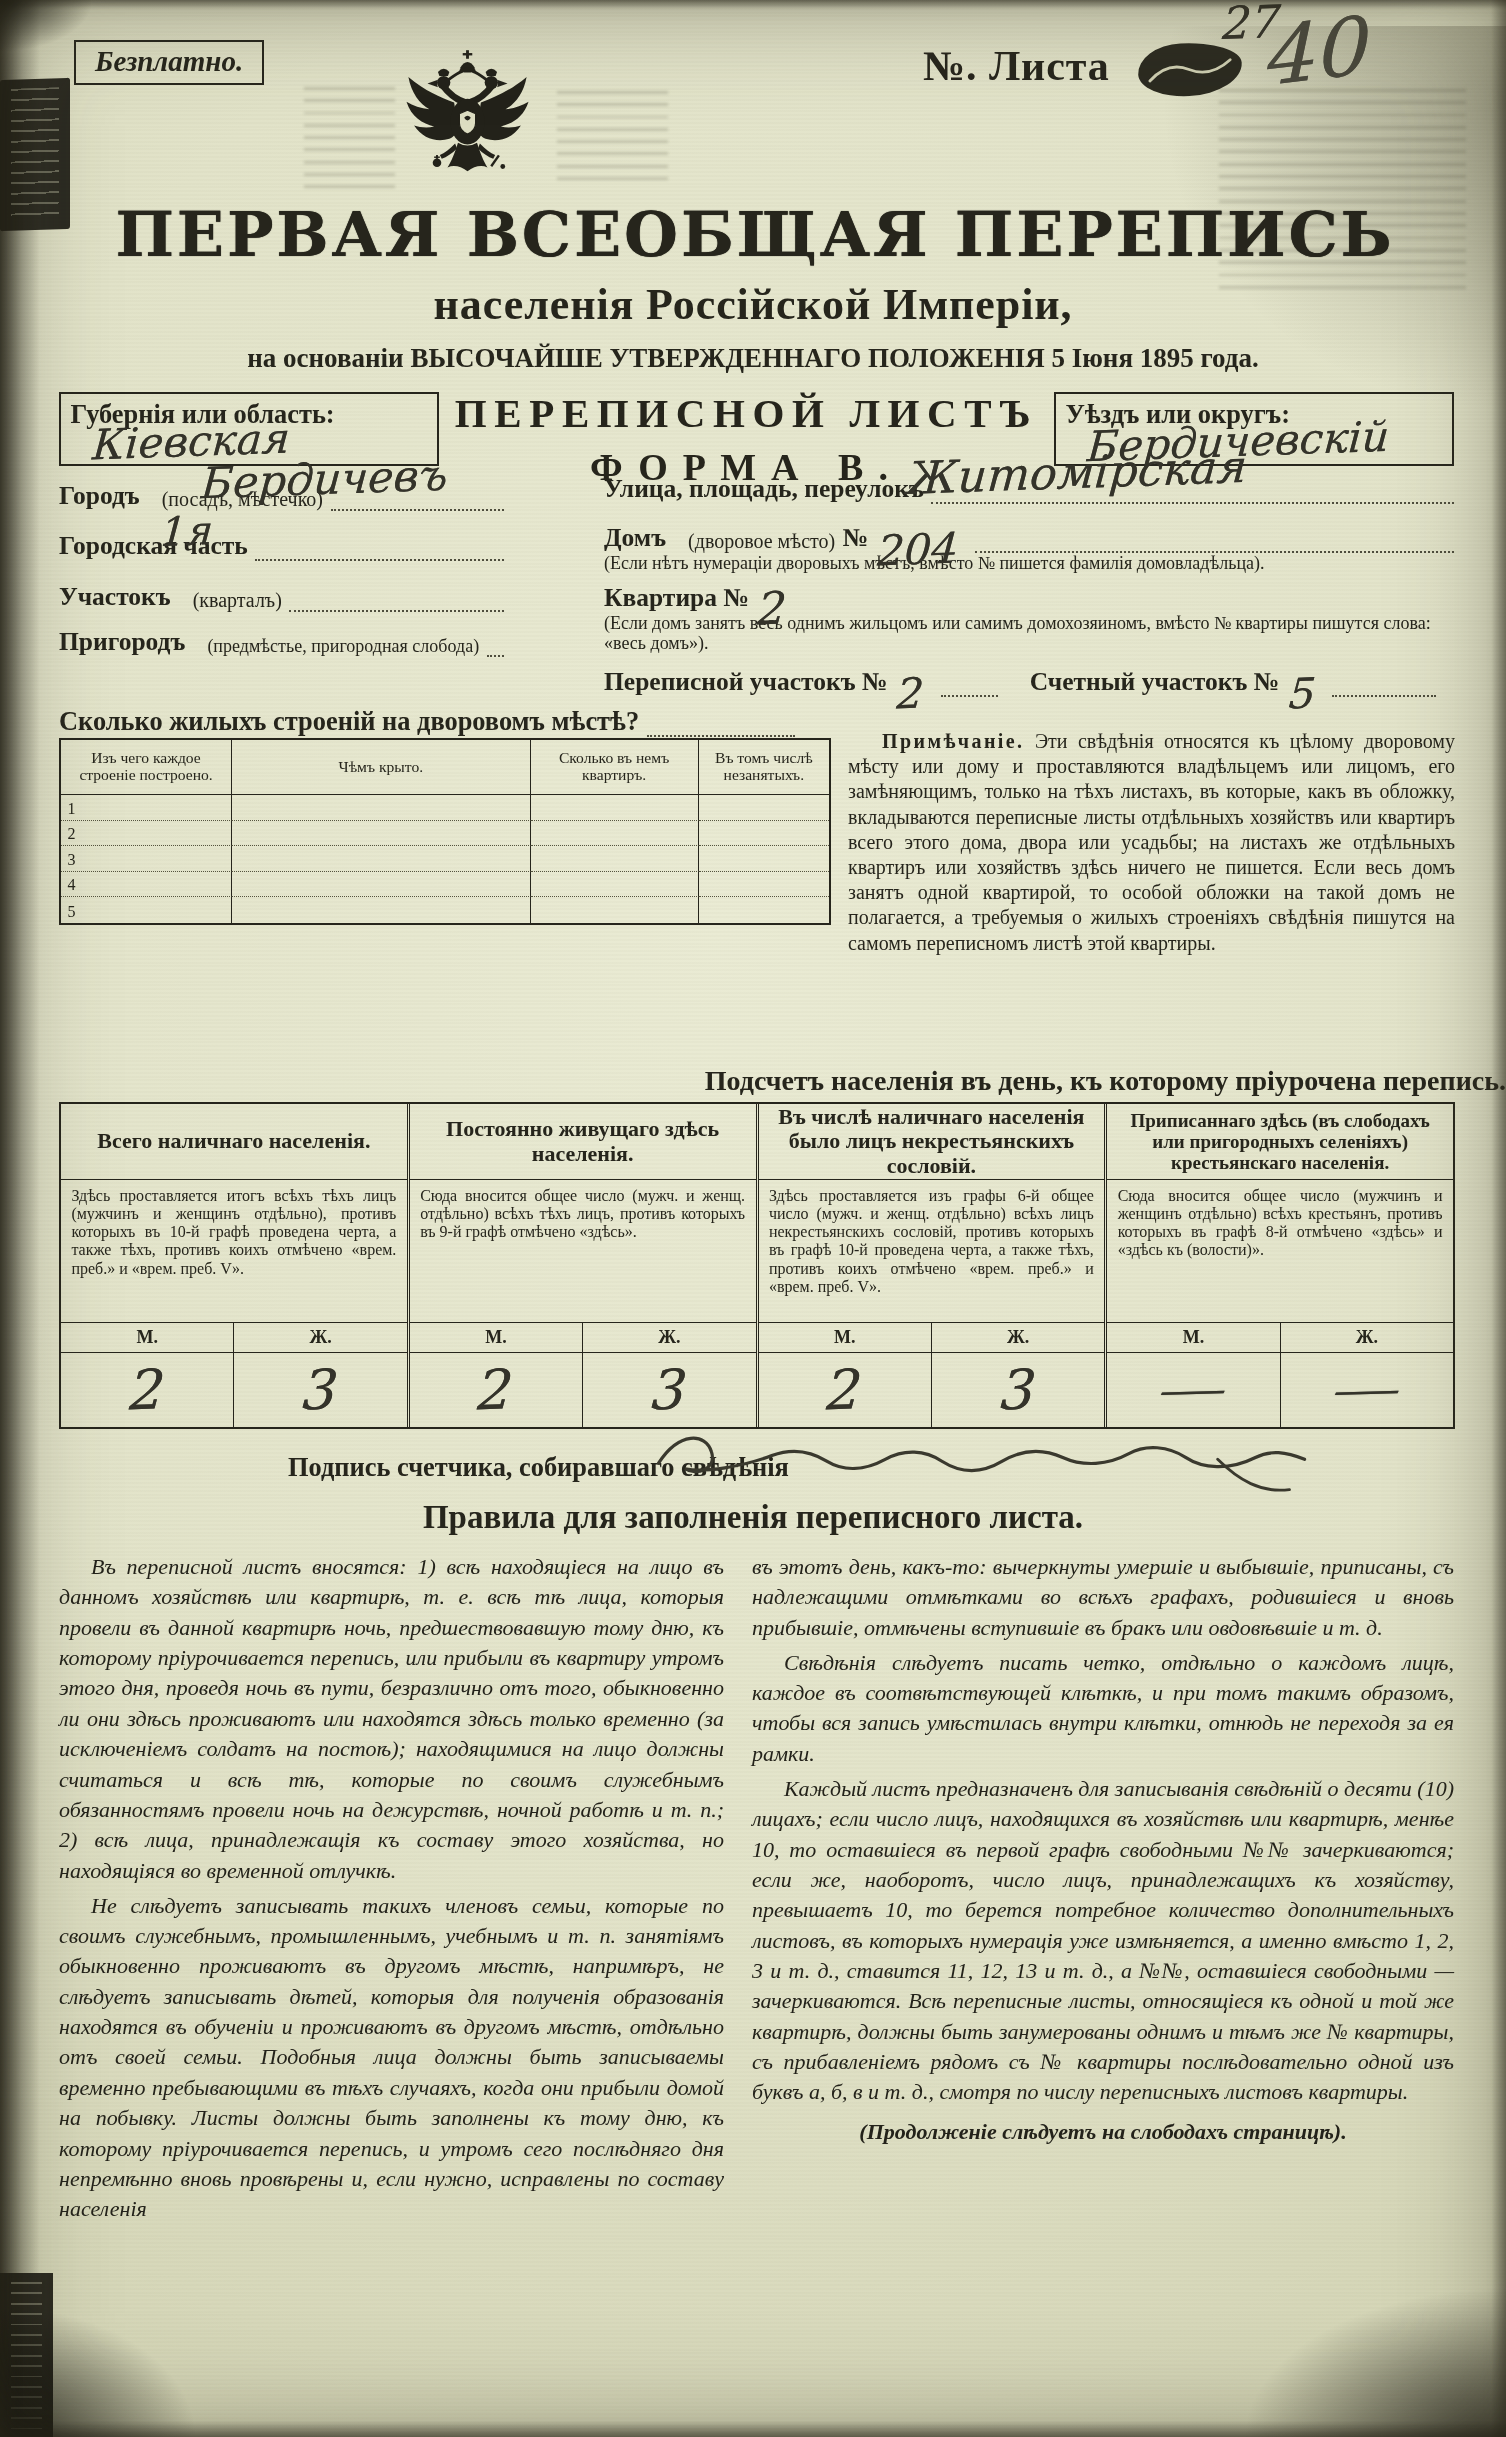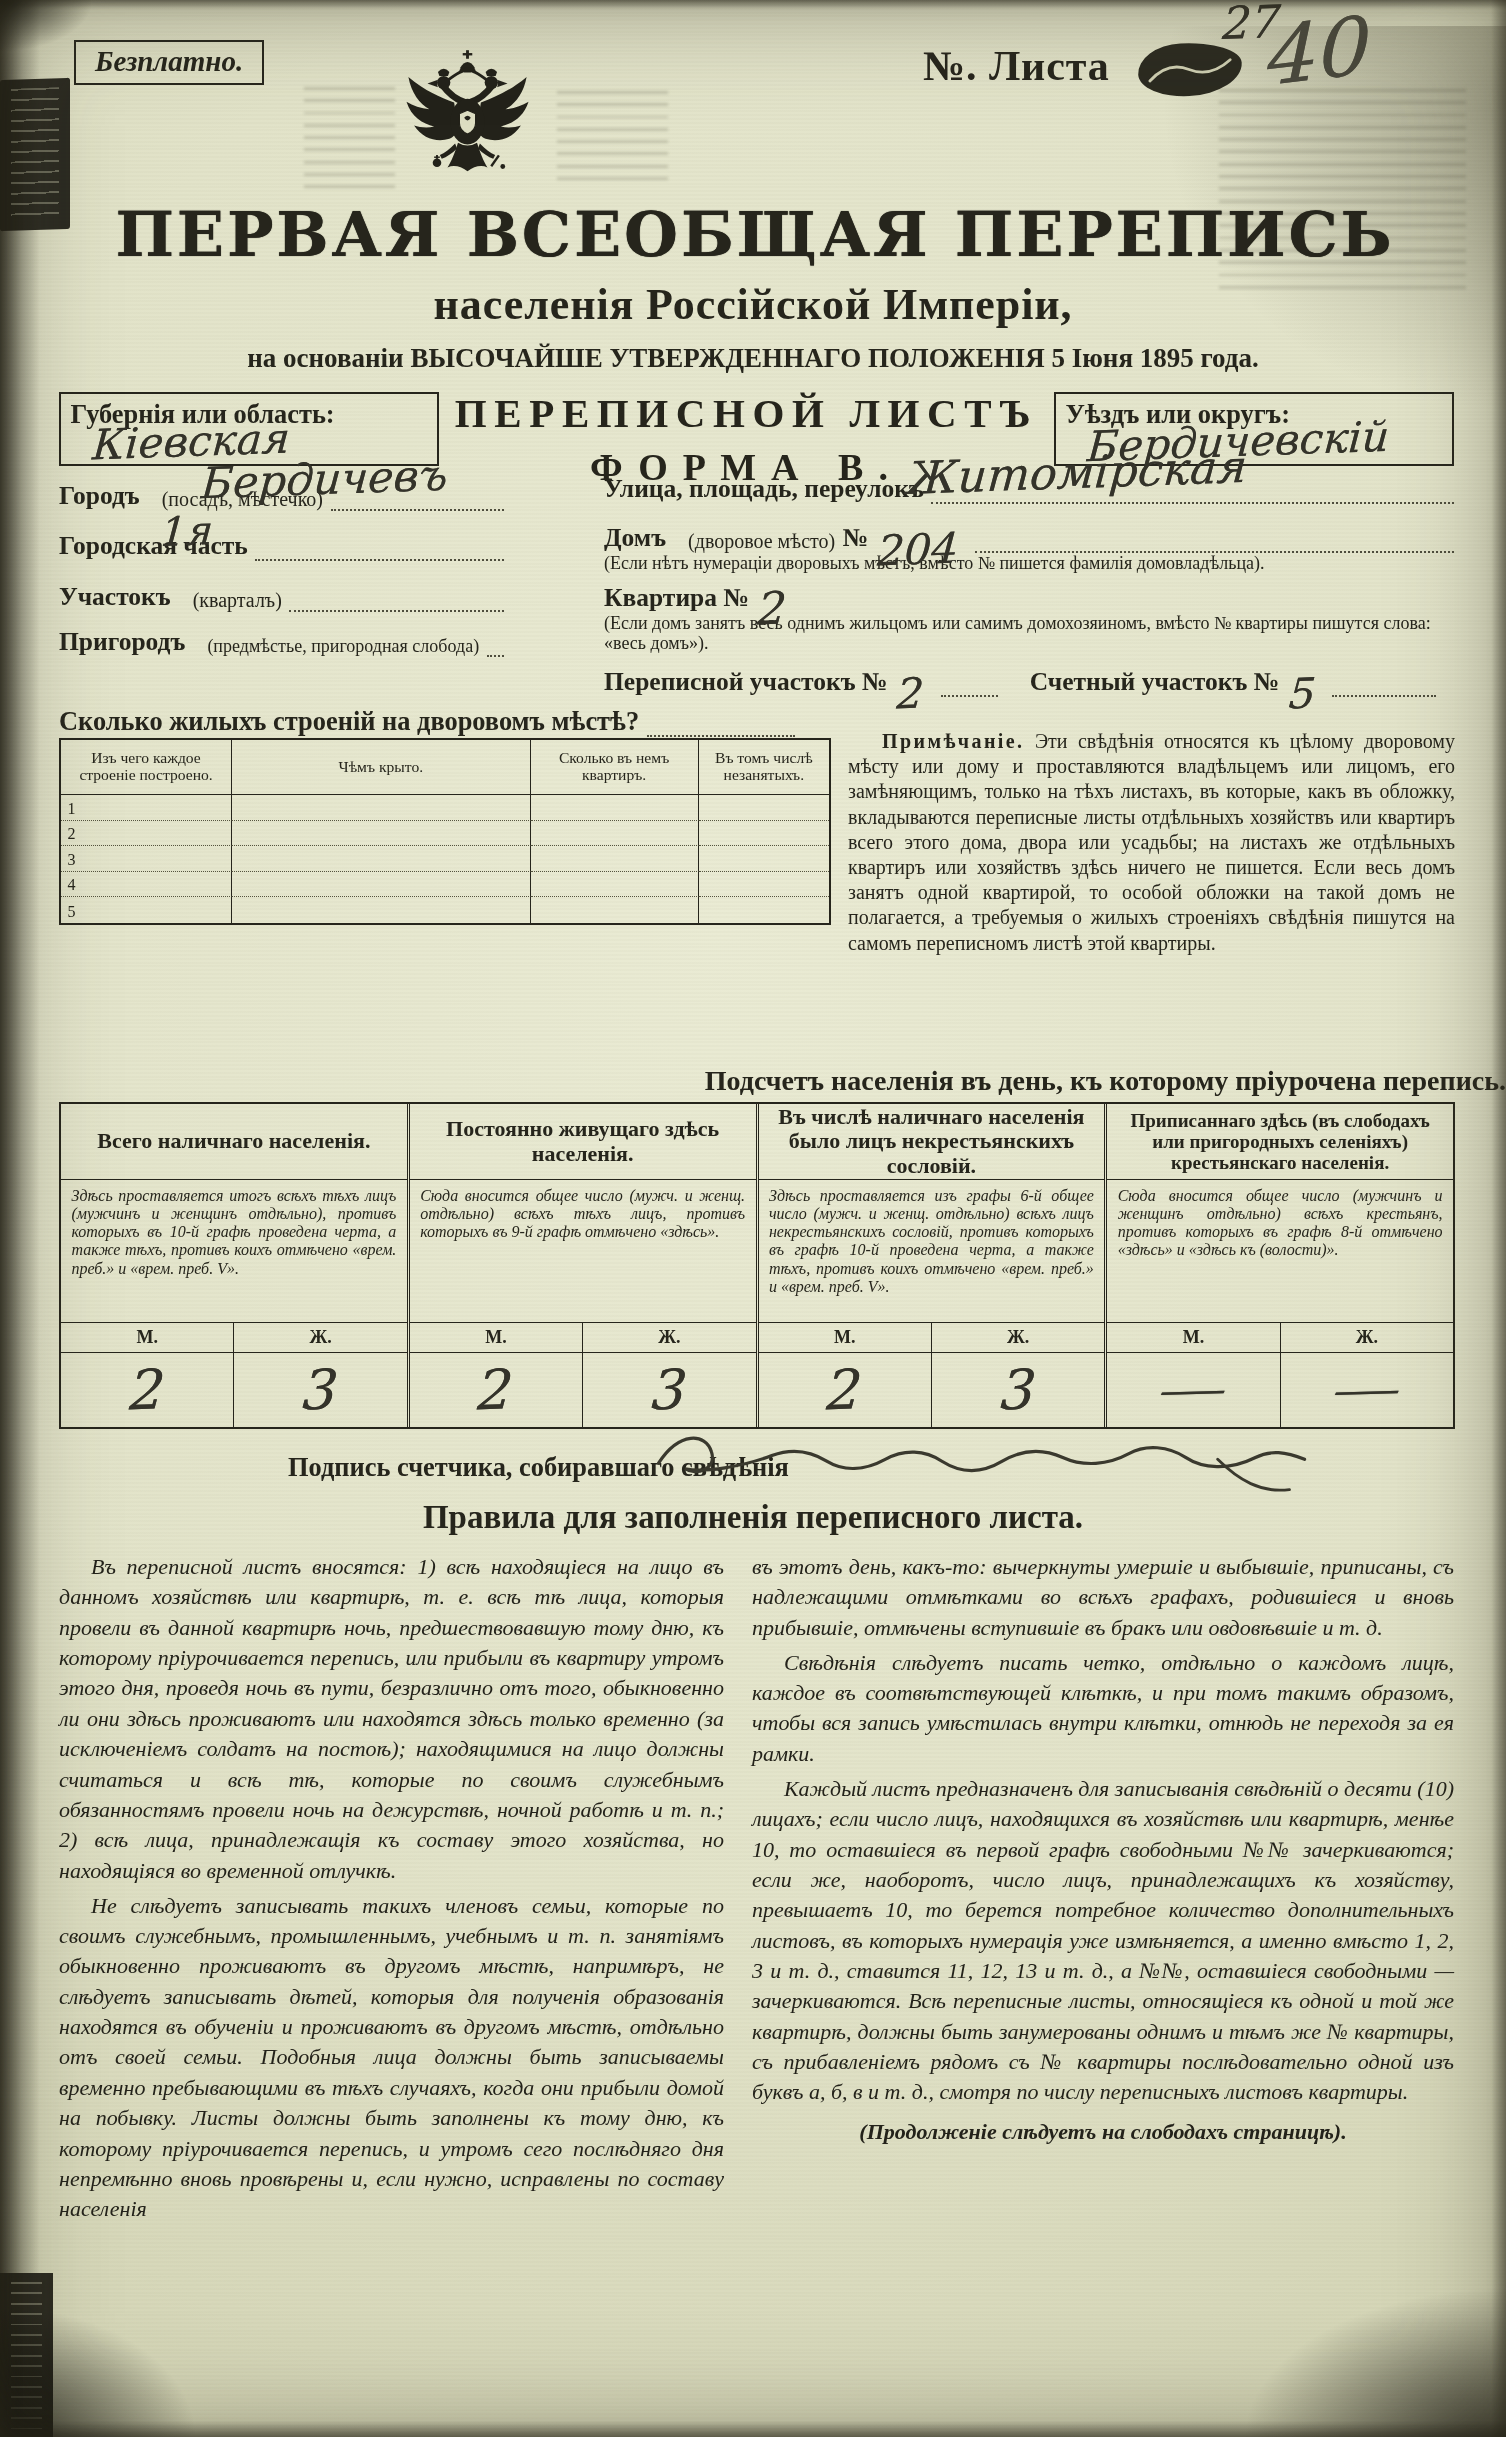--- a/index.html
+++ b/index.html
@@ -88,21 +88,21 @@
   .bnote { position:absolute; left:848px; top:729px; width:607px; font-size:20px; line-height:1.26; text-align:justify; text-indent:34px; z-index:3; }
   .bnote-title { font-weight:700; letter-spacing:2.4px; }
 
   
   .count-title { position:absolute; left:0; right:0; top:1065px; text-align:right; font-size:28px; font-weight:700; z-index:3; }
   .ctable { position:absolute; left:59px; top:1102px; width:1396px; border:2.8px solid #26251c; display:flex; z-index:3; }
   .cgroup { flex:1 1 0; display:flex; flex-direction:column; min-width:0; }
   .cgroup + .cgroup { border-left:3.8px double #26251c; }
   .cheader { height:76px; border-bottom:1.9px solid #26251c; display:flex; align-items:center; justify-content:center; text-align:center; font-weight:700; font-size:22px; line-height:1.12; padding:1.9px 13.2px; }
   .cgroup:nth-child(4) .cheader { font-size:19px; }
-  .cdesc { height:143px; border-bottom:1.9px solid #26251c; font-size:16px; line-height:1.14; text-align:justify; padding:6.6px 10.4px;font-style:italic; }
+  .cdesc { height:143px; border-bottom:1.9px solid #26251c; font-size:16px; line-height:1.14; text-align:justify; padding:6.6px 10.4px; }
   .cmz { display:flex; height:30px; border-bottom:1.9px solid #26251c; font-size:18px; font-weight:600; }
   .cmz > div { flex:1; display:flex; align-items:center; justify-content:center; }
   .cmz > div:first-child { border-right:1.4px solid #26251c; }
   .cvals { display:flex; height:74px; }
   .cvals > div { flex:1; display:flex; align-items:center; justify-content:center; }
   .cvals > div:first-child { border-right:1.4px solid #26251c; }
   .cval { font-size:55px; line-height:1; }
   .cgroup:nth-child(4) .cval { font-size:38px; transform:scaleX(1.8) skewX(-6deg) rotate(-3deg); }
 
   

